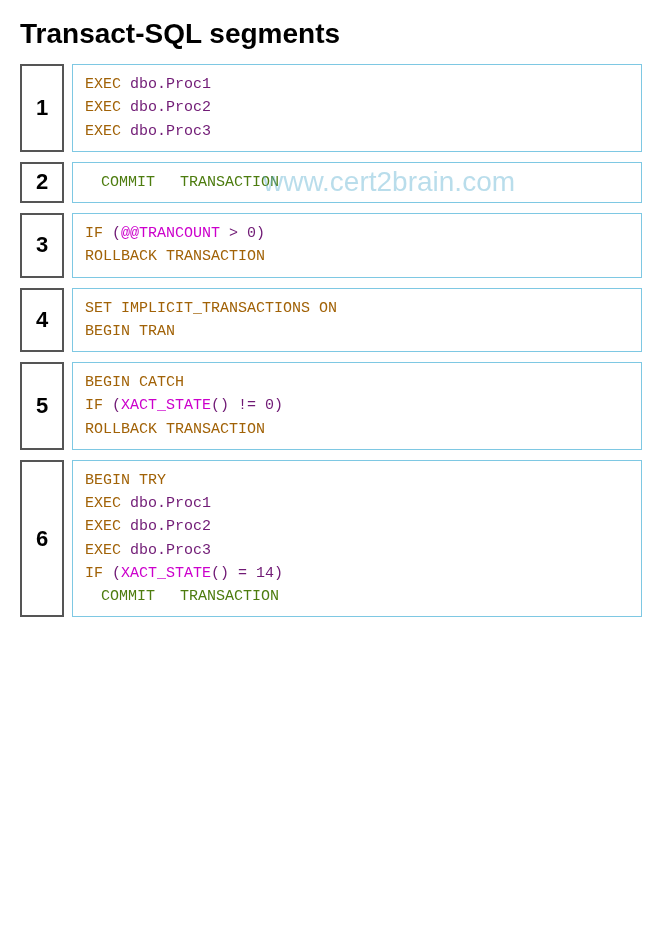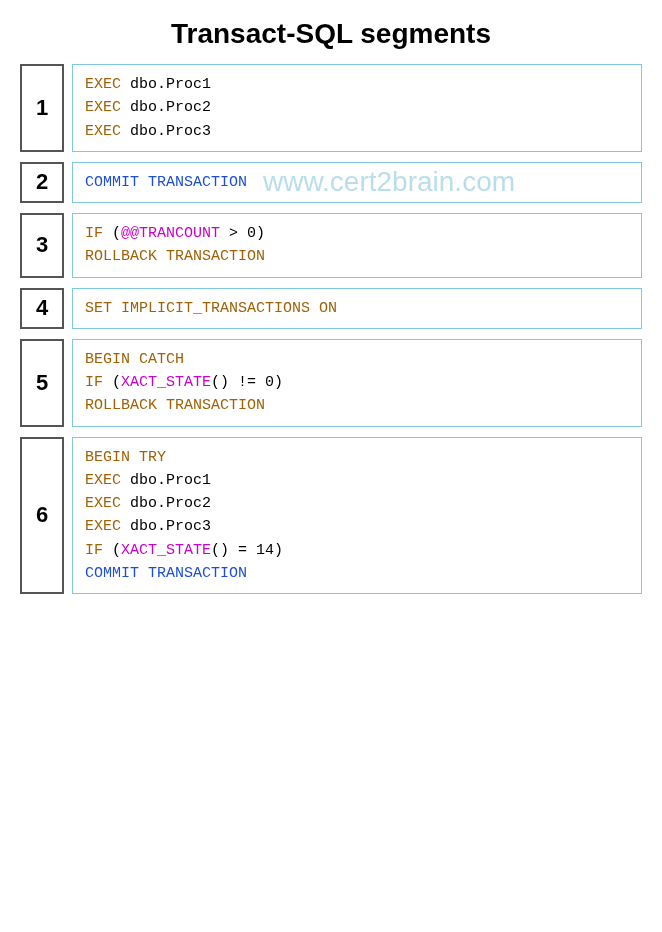--- a/index.html
+++ b/index.html
@@ -4,21 +4,20 @@
   <style>
     * { box-sizing: border-box; margin: 0; padding: 0; }
     body {
       background: #fff;
       font-family: 'Courier New', Courier, monospace;
       width: 662px;
       min-height: 932px;
       padding: 10px 20px 20px 20px;
     }
     h1 {
-      text-align: center;
       font-family: Arial, sans-serif;
       font-size: 28px;
       font-weight: bold;
       color: #000;
       margin-bottom: 14px;
       padding-top: 8px;
     }
     .segment-row {
       display: flex;
       align-items: stretch;
@@ -42,23 +41,23 @@
       flex: 1;
       border: 1.5px solid #7ec8e3;
       padding: 8px 12px;
       font-family: 'Courier New', Courier, monospace;
       font-size: 15px;
       line-height: 1.55;
       position: relative;
       overflow: hidden;
     }
     .kw-blue { color: #a16207; }
-    .kw-cyan { color: #1d4ed8; }
+    .kw-cyan { color: #4d7c0f; margin-left: 16px; }
     .kw-magenta { color: #cc00cc; }
-    .kw-black { color: #000000; }
+    .kw-black { color: #701a75; }
     .watermark {
       position: absolute;
       top: 50%;
       left: 50%;
       transform: translate(-50%, -50%);
       font-family: Arial, sans-serif;
       font-size: 28px;
       color: rgba(100, 180, 210, 0.45);
       white-space: nowrap;
       pointer-events: none;
@@ -91,20 +90,21 @@
       <div class="segment-number">3</div>
       <div class="segment-code">
         <div><span class="kw-blue">IF</span><span class="kw-black"> (</span><span class="kw-magenta">@@TRANCOUNT</span><span class="kw-black"> &gt; 0)</span></div>
         <div><span class="kw-blue">        ROLLBACK TRANSACTION</span></div>
       </div>
     </div>
     <div class="segment-row">
       <div class="segment-number">4</div>
       <div class="segment-code">
         <div><span class="kw-blue">SET</span><span class="kw-black"> </span><span class="kw-blue">IMPLICIT_TRANSACTIONS</span><span class="kw-black"> </span><span class="kw-blue">ON</span></div>
+        <div><span class="kw-blue">BEGIN</span><span class="kw-blue"> TRAN</span></div>
       </div>
     </div>
     <div class="segment-row">
       <div class="segment-number">5</div>
       <div class="segment-code">
         <div><span class="kw-blue">BEGIN</span><span class="kw-blue"> CATCH</span></div>
         <div><span class="kw-blue">IF</span><span class="kw-black"> (</span><span class="kw-magenta">XACT_STATE</span><span class="kw-black">() != 0)</span></div>
         <div><span class="kw-blue">        ROLLBACK TRANSACTION</span></div>
       </div>
     </div>

